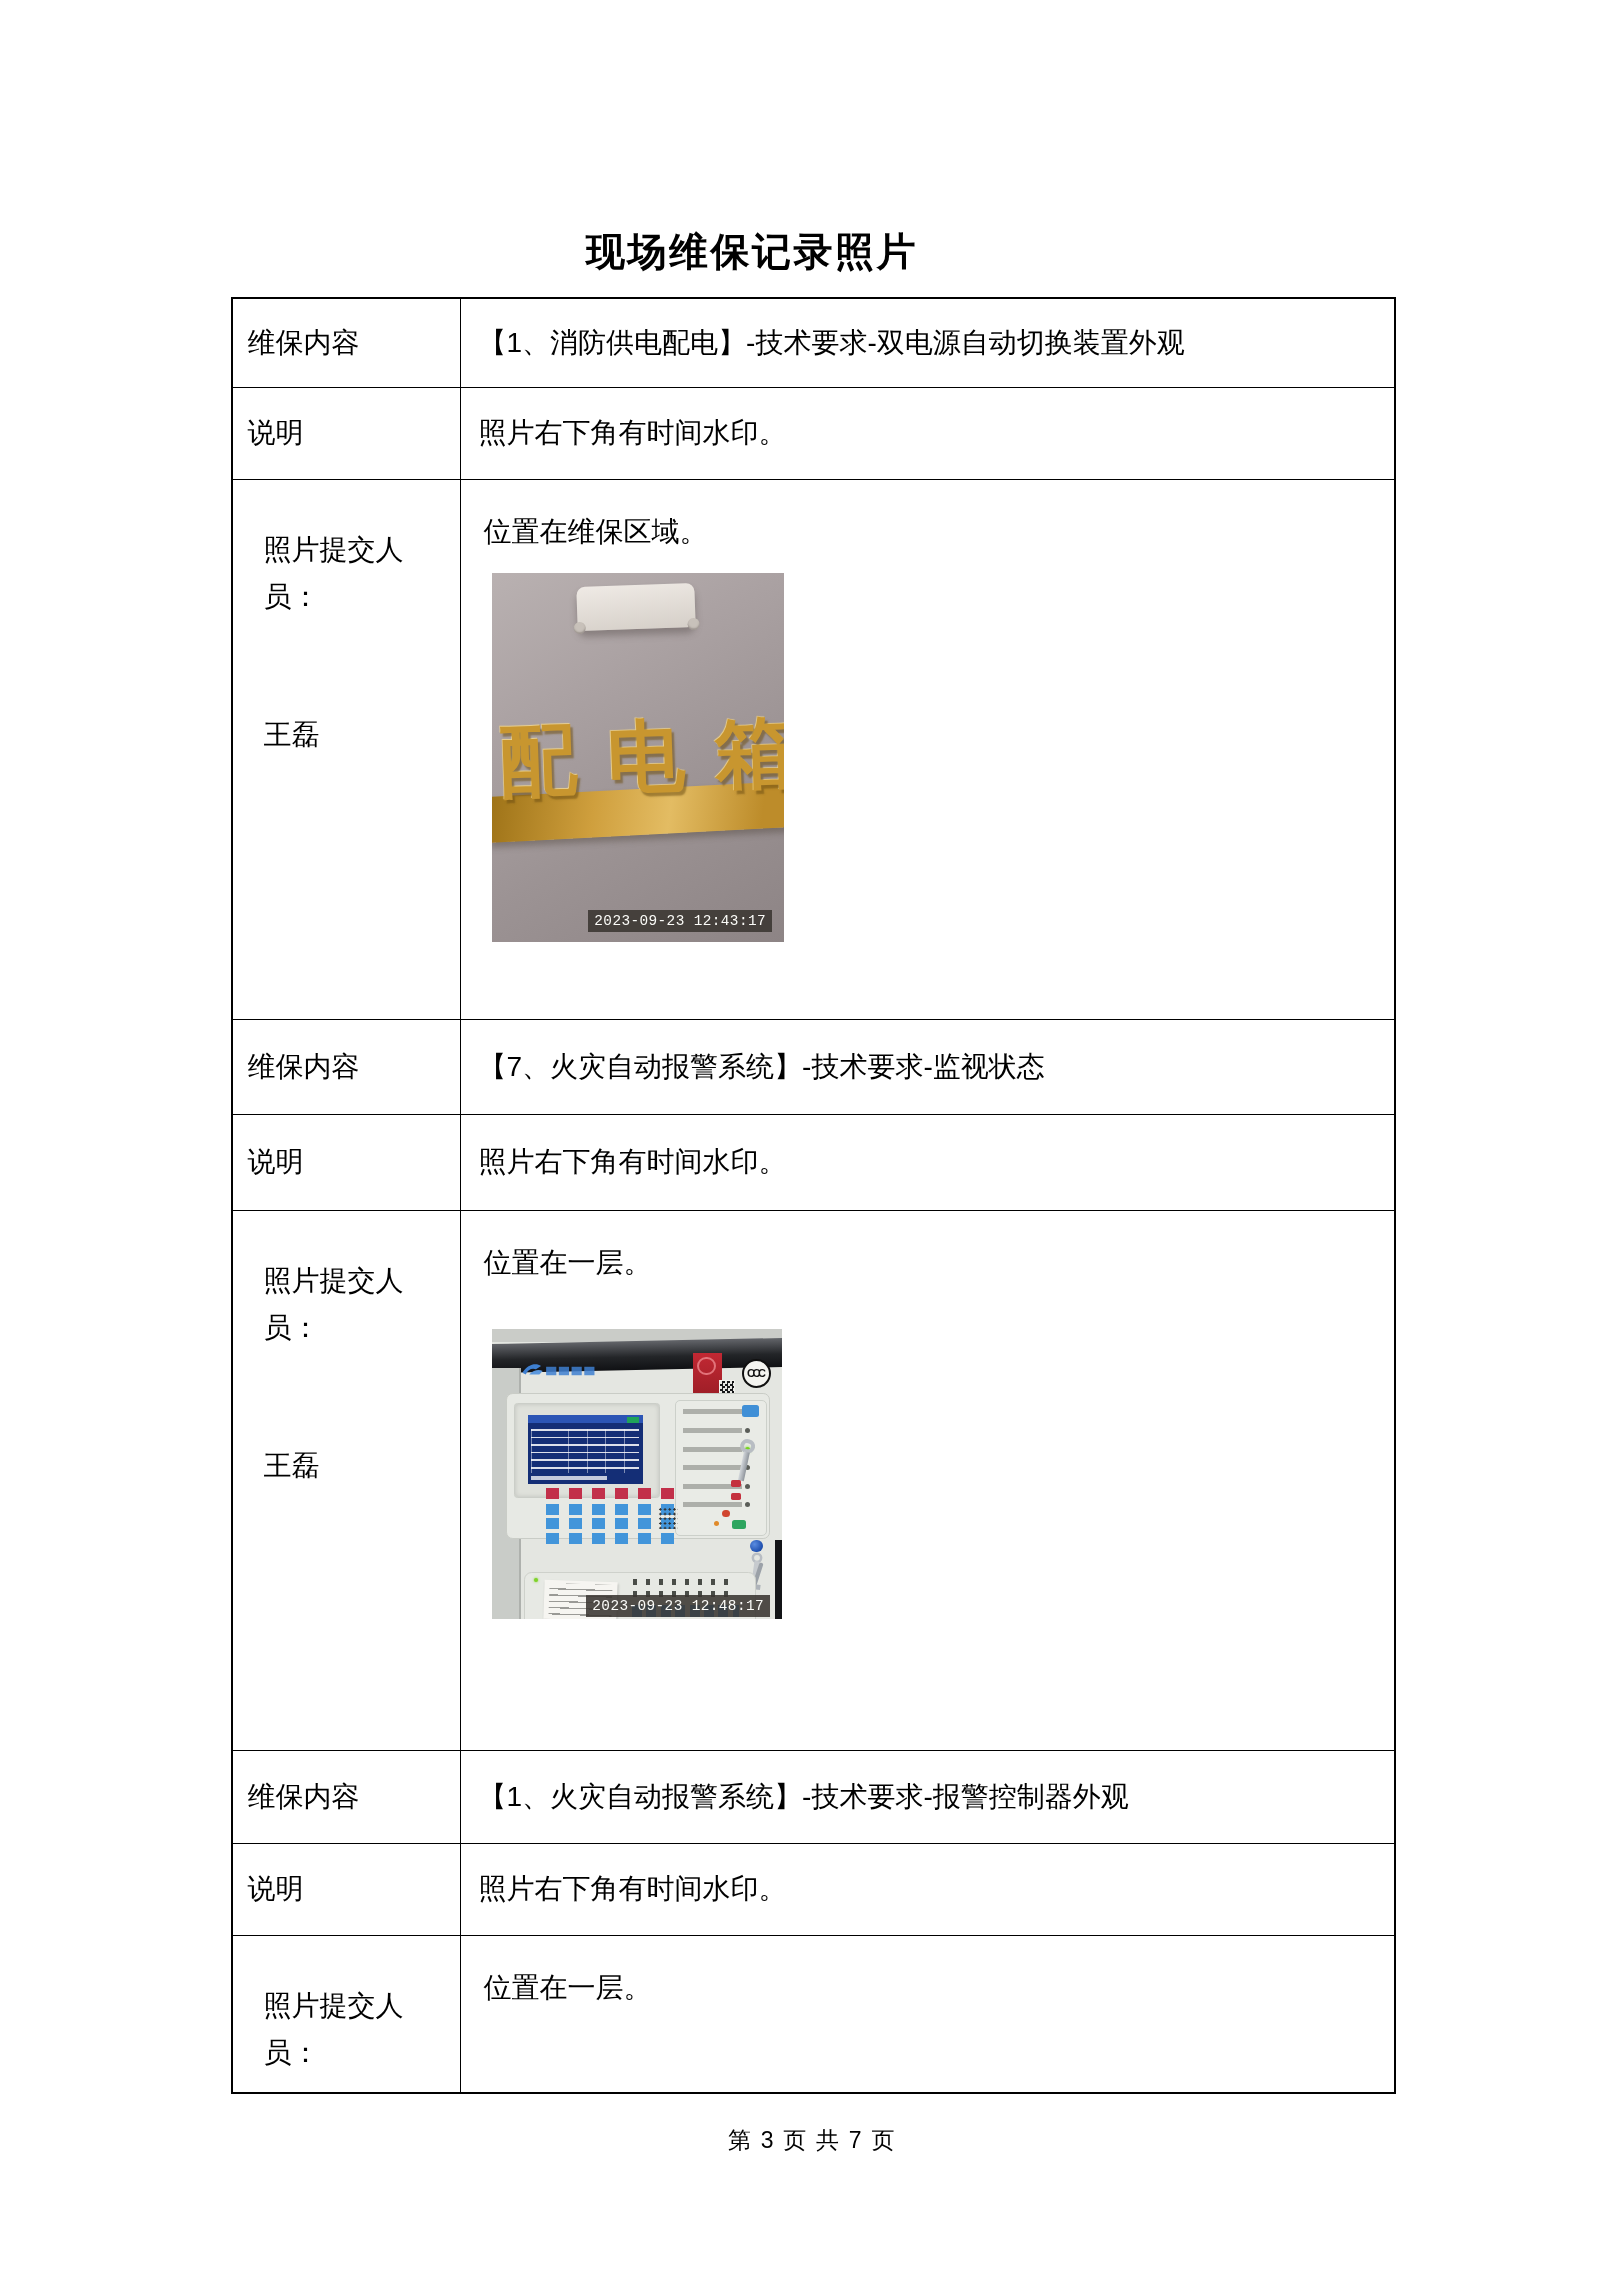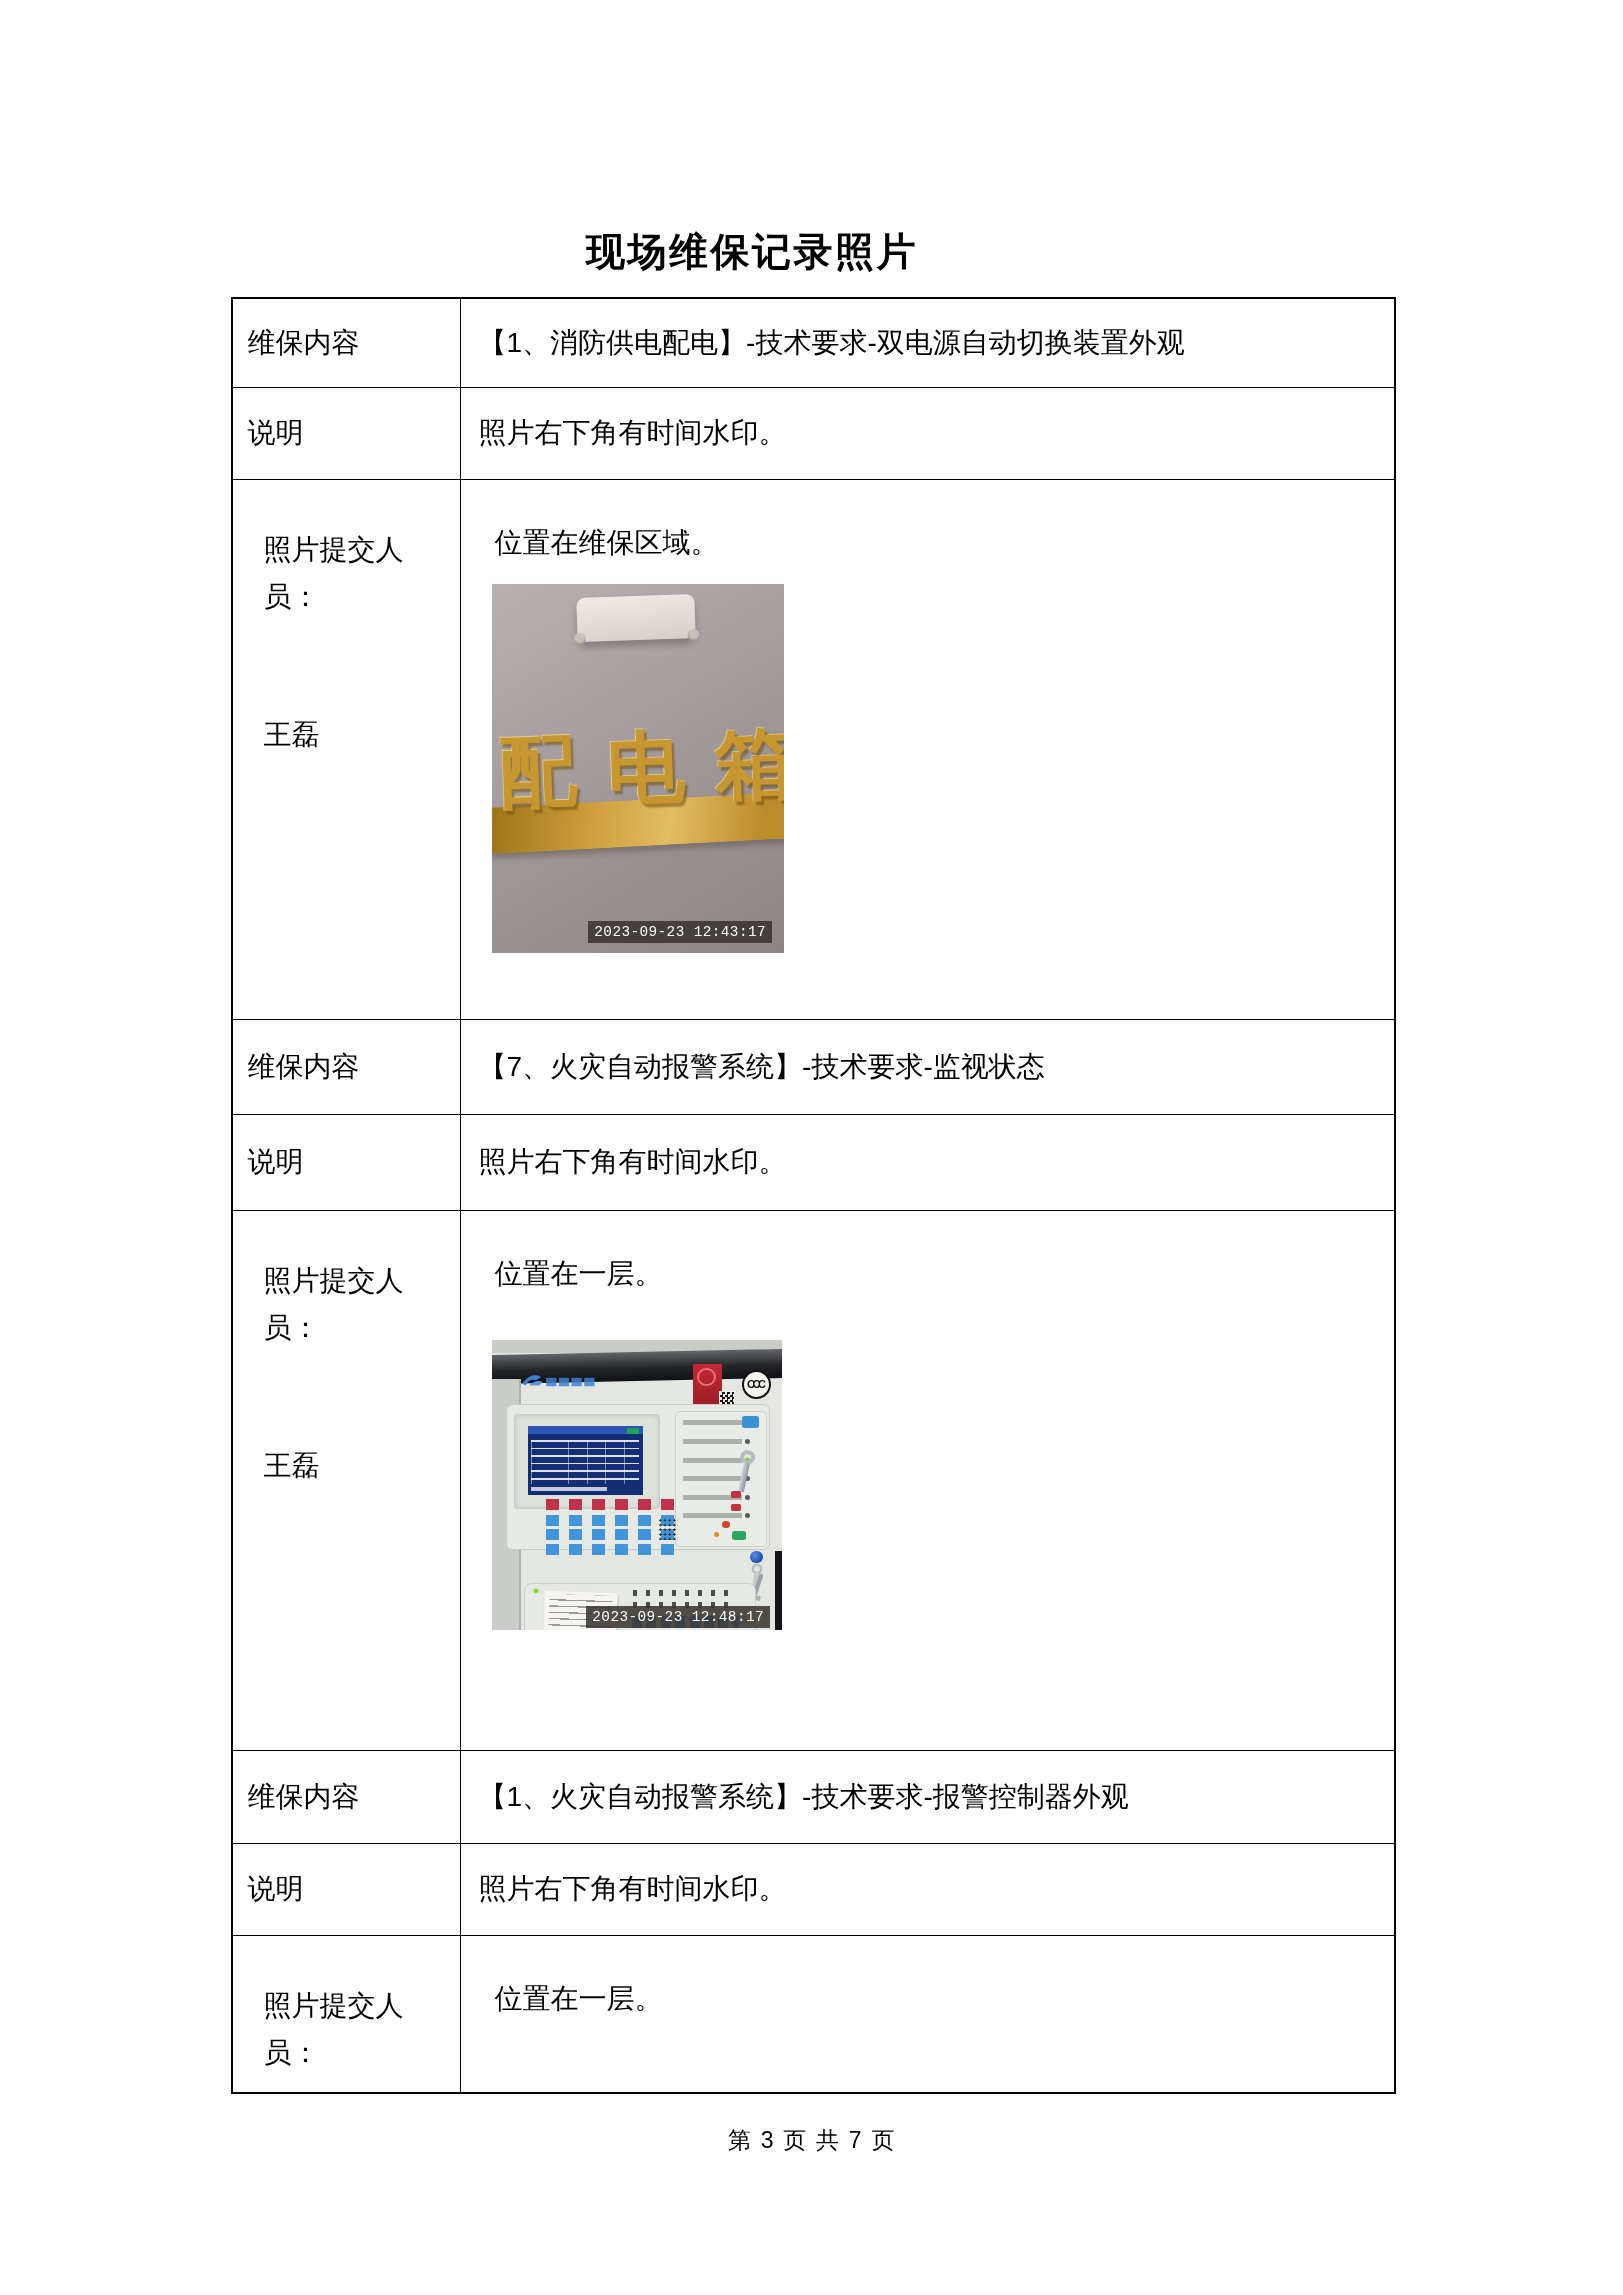--- a/index.html
+++ b/index.html
@@ -19,21 +19,21 @@
   }
   table.record td{border:1.7px solid #000;font-size:28px;overflow:hidden;}
   td.lab{padding:0 0 0 14.4px;vertical-align:middle;}
   td.val{padding:0 0 0 18px;vertical-align:middle;}
   td.top{vertical-align:top;padding-top:30px;}
   tr.h-a{height:89px;} tr.h-b{height:92px;} tr.h-c{height:540px;}
   tr.h-d{height:95px;} tr.h-e{height:96px;} tr.h-f{height:540px;}
   tr.h-g{height:93px;} tr.h-h{height:92px;} tr.h-i{height:133px;}
   .sub-block p{margin:16px;width:157px;line-height:47px;}
   .sub-name{margin-top:91px !important;}
-  .loc{margin:16px;line-height:34px;}
+  .loc{margin:5px;line-height:34px;}
   .page-footer{
     position:absolute;top:2125px;left:0;width:1624px;text-align:center;
     font-size:23px;letter-spacing:1.7px;
   }
 
   
   .photo{position:relative;overflow:hidden;}
   .ts{
     position:absolute;right:12px;background:rgba(58,54,49,.88);color:#fbfbf8;
     font-size:14.4px;line-height:1;padding:4.2px 6px 3.4px;white-space:nowrap;

